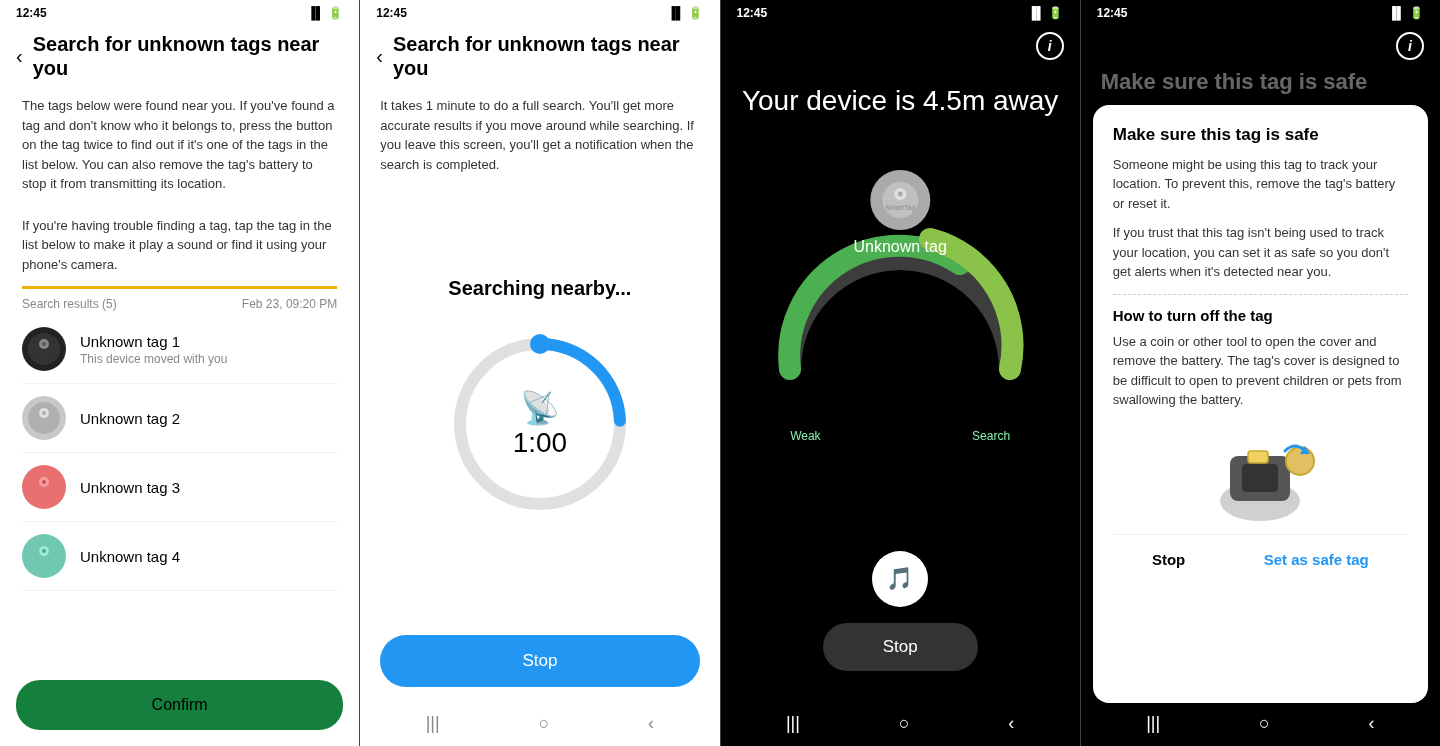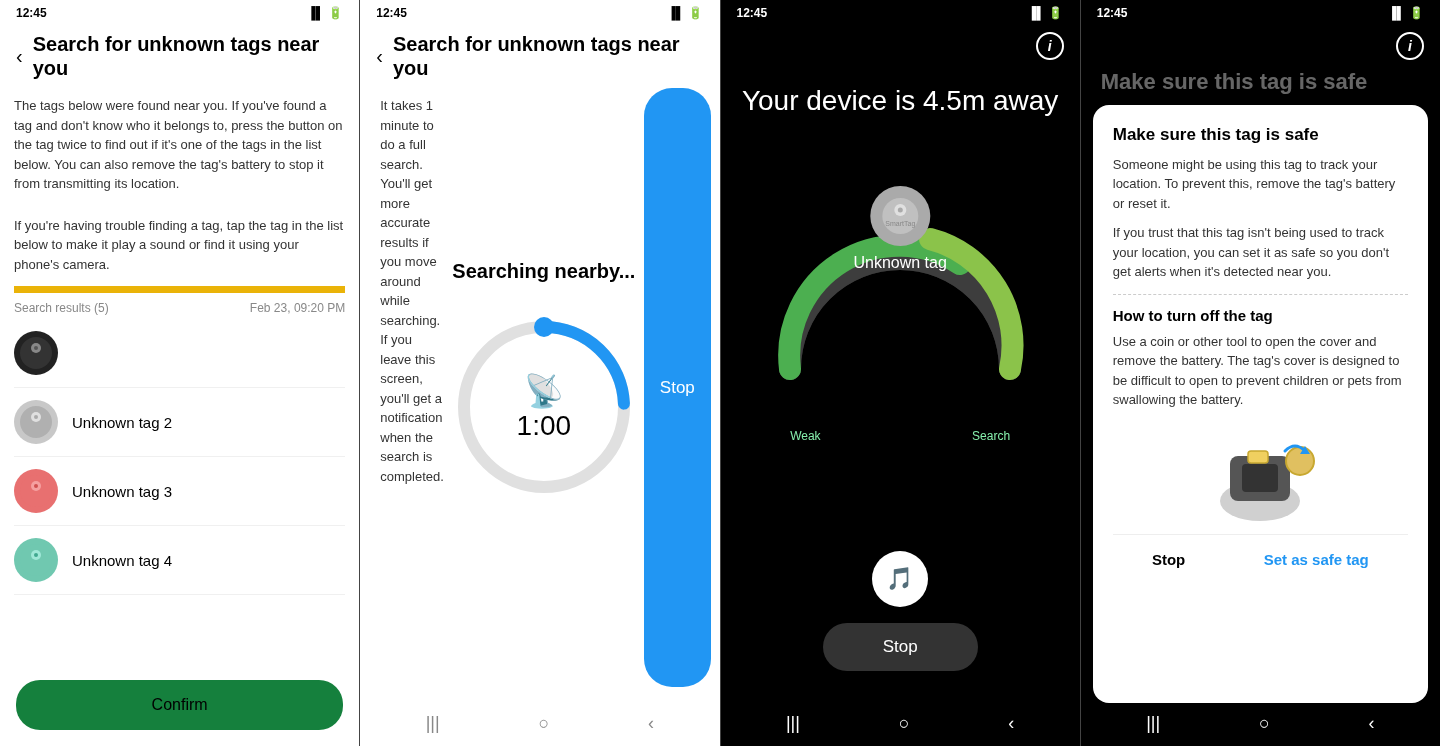--- a/index.html
+++ b/index.html
@@ -50,38 +50,38 @@
       cursor: pointer;
     }
     .header .title {
       font-size: 20px;
       font-weight: 600;
       line-height: 1.2;
     }
 
     
     .s1-body {
-      padding: 0 14px 0;
+      padding: 0 22px 0;
       flex: 1;
       overflow-y: auto;
     }
     .s1-description {
       font-size: 13px;
       color: #333;
       line-height: 1.5;
       padding: 8px 0 12px;
     }
     .s1-description p + p { margin-top: 22px; }
     .s1-search-meta {
       display: flex;
       justify-content: space-between;
       font-size: 12px;
       color: #888;
       padding: 8px 0 4px;
-      border-top: 7px solid #eab308;
+      border-top: 3px solid #eab308;
     }
     .tag-list { flex: 1; }
     .tag-item {
       display: flex;
       align-items: center;
       padding: 12px 0;
       border-bottom: 1px solid #f0f0f0;
       gap: 14px;
       cursor: pointer;
     }
@@ -109,21 +109,21 @@
       cursor: pointer;
       width: calc(100% - 32px);
       color: #000;
     }
 
     
     .s2-body {
       padding: 0 20px 0;
       flex: 1;
       display: flex;
-      flex-direction: row;
+      flex-direction: column;
     }
     .s2-description {
       font-size: 13px;
       color: #333;
       line-height: 1.5;
       padding: 8px 0 16px;
     }
     .search-visual {
       flex: 1;
       display: flex;
@@ -376,20 +376,24 @@
     <div class="tag-list">
 
       <div class="tag-item">
         <div class="tag-icon" style="background:#222;">
           <svg viewBox="0 0 36 36" fill="none" xmlns="http://www.w3.org/2000/svg">
             <circle cx="18" cy="18" r="16" fill="#333"></circle>
             <circle cx="18" cy="13" r="5" fill="#888"></circle>
             <circle cx="18" cy="13" r="2" fill="#555"></circle>
           </svg>
         </div>
+        <div class="tag-info">
+          <div class="tag-name">Unknown tag 1</div>
+          <div class="tag-sub">This device moved with you</div>
+        </div>
       </div>
 
       <div class="tag-item">
         <div class="tag-icon" style="background:#c8c8c8;">
           <svg viewBox="0 0 36 36" fill="none" xmlns="http://www.w3.org/2000/svg">
             <circle cx="18" cy="18" r="16" fill="#b0b0b0"></circle>
             <circle cx="18" cy="13" r="5" fill="#e0e0e0"></circle>
             <circle cx="18" cy="13" r="2" fill="#aaa"></circle>
           </svg>
         </div>
@@ -486,21 +490,21 @@
     <svg width="260" height="200" viewBox="0 0 260 200">
 
       <path d="M 20 160 A 110 110 0 0 1 240 160" fill="none" stroke="#2a2a2a" stroke-width="22" stroke-linecap="round"></path>
 
       <path d="M 20 160 A 110 110 0 0 1 240 160" fill="none" stroke="#3d3d3d" stroke-width="22" stroke-linecap="round"></path>
       <path d="M 20 160 A 110 110 0 0 1 190 55" fill="none" stroke="#4caf50" stroke-width="22" stroke-linecap="round"></path>
 
       <path d="M 160 30 A 110 110 0 0 1 240 160" fill="none" stroke="#8bc34a" stroke-width="22" stroke-linecap="round"></path>
     </svg>
 
-    <div style="position:absolute; top:68px; left:50%; transform:translateX(-50%); display:flex; flex-direction:column; align-items:center;">
+    <div style="position:absolute; top:52px; left:50%; transform:translateX(-50%); display:flex; flex-direction:column; align-items:center;">
       <div style="width:60px;height:60px;background:#aaa;border-radius:50%;display:flex;align-items:center;justify-content:center;">
         <svg width="40" height="40" viewBox="0 0 40 40">
           <circle cx="20" cy="20" r="18" fill="#c0c0c0"></circle>
           <circle cx="20" cy="14" r="6" fill="#e0e0e0"></circle>
           <circle cx="20" cy="14" r="2.5" fill="#aaa"></circle>
           <text x="20" y="30" text-anchor="middle" font-size="7" fill="#888">SmartTag</text>
         </svg>
       </div>
       <div class="tag-label-center">Unknown tag</div>
     </div>

